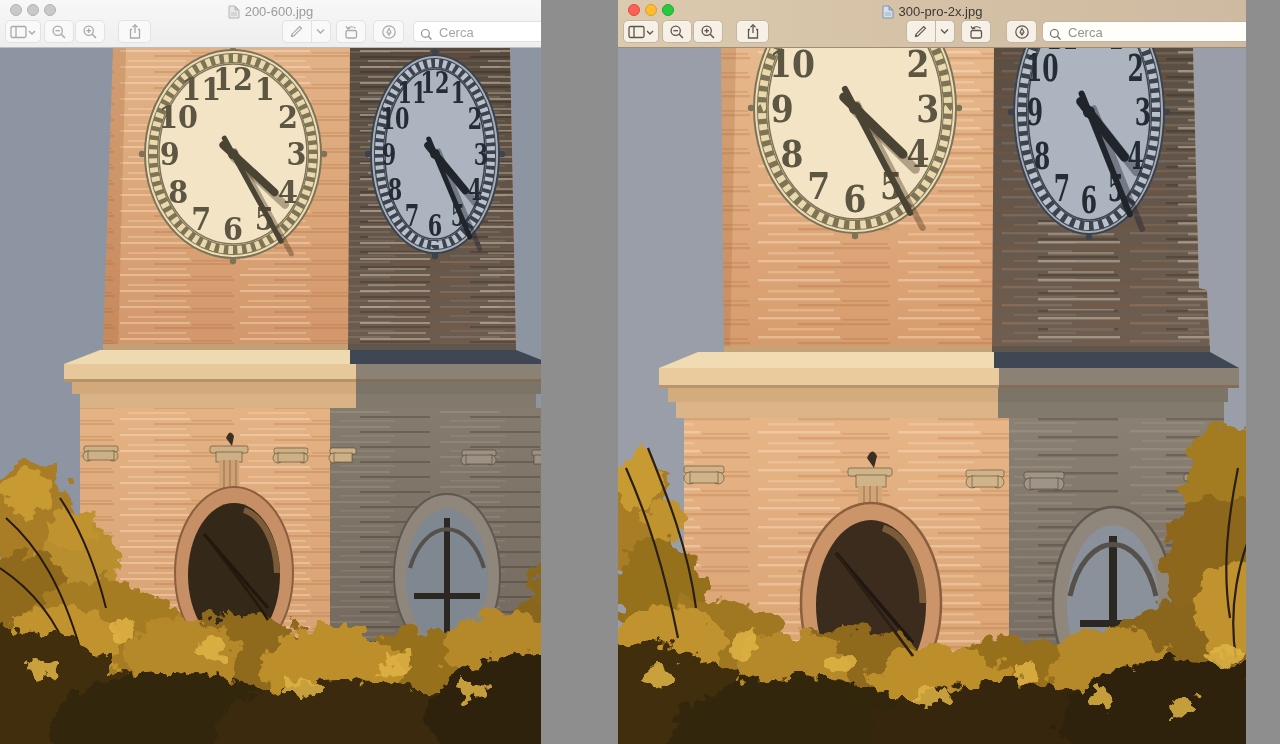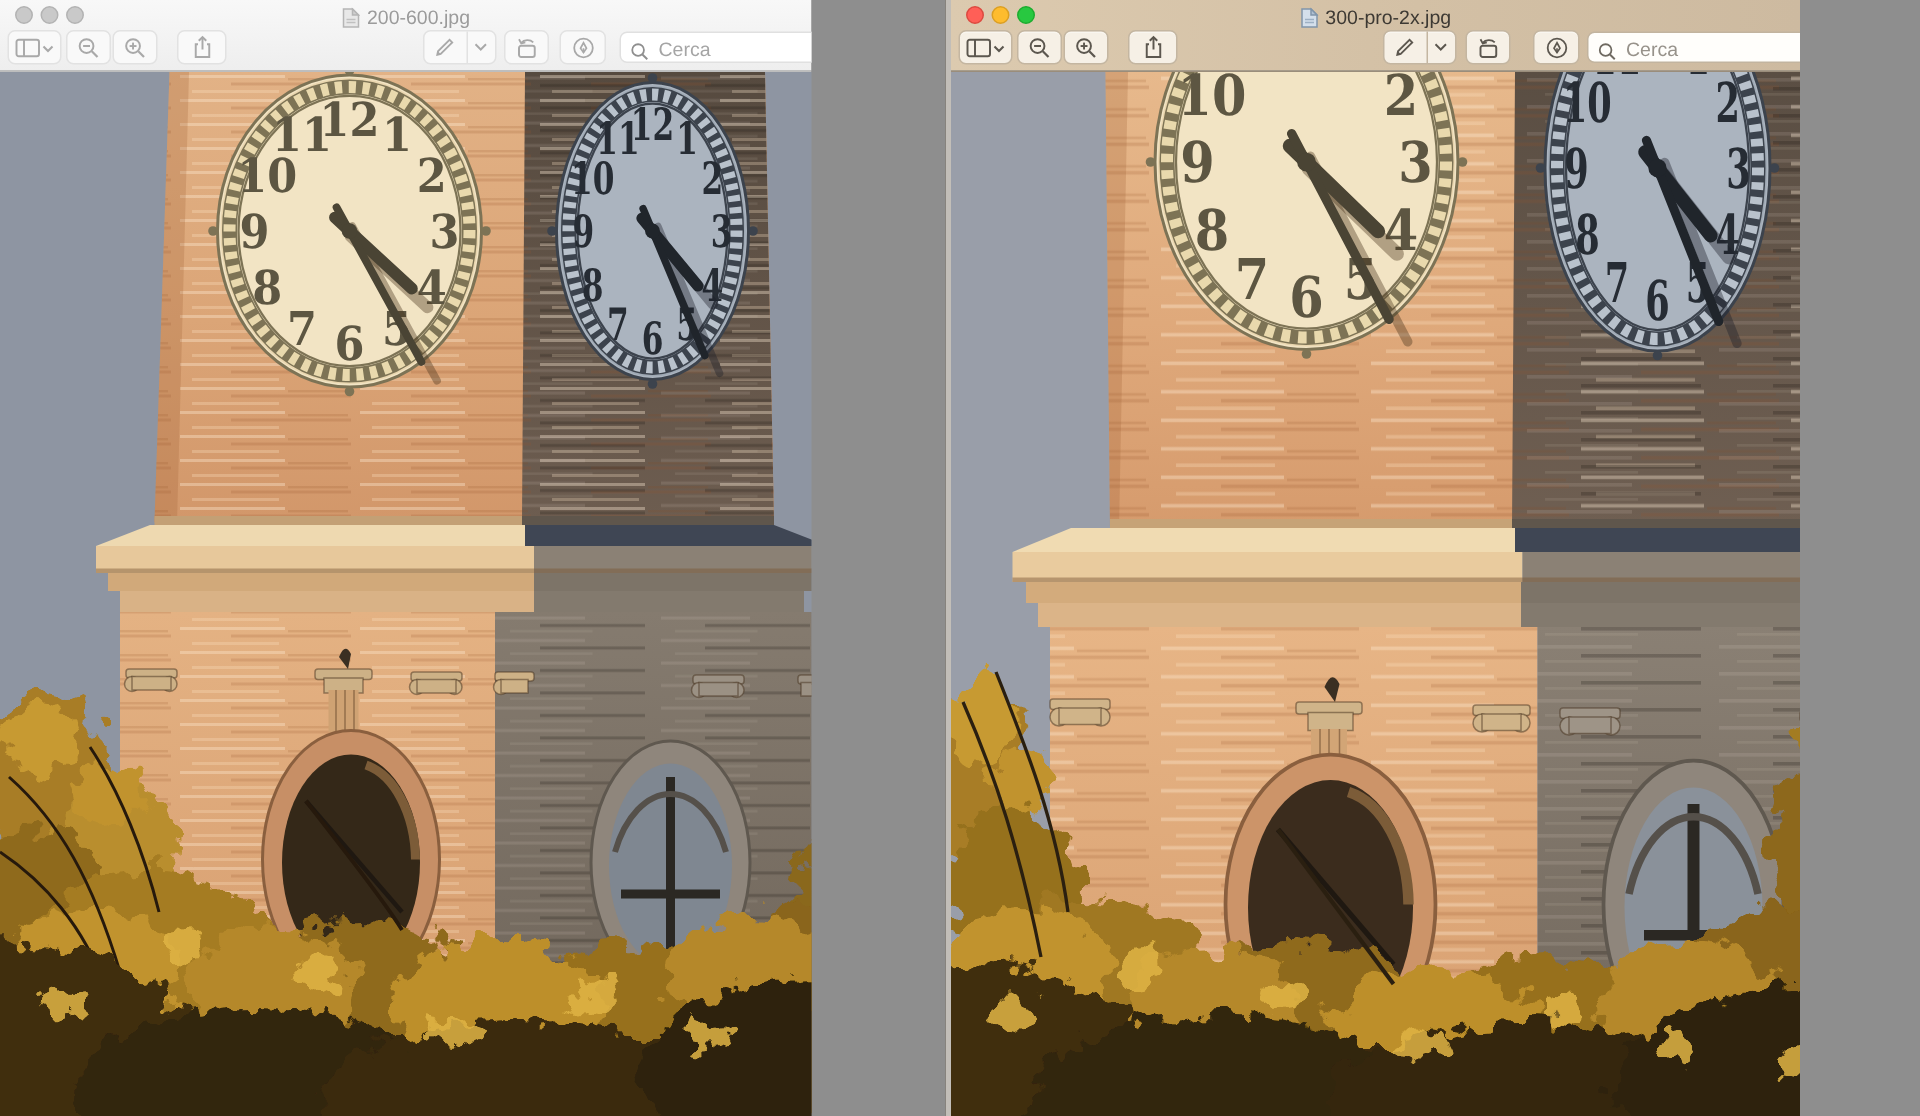--- a/index.html
+++ b/index.html
@@ -1,20 +1,20 @@
 <!DOCTYPE html>
 <html><head>
 <meta charset="utf-8">
 <style>
   html,body{margin:0;padding:0;width:1280px;height:744px;overflow:hidden;
     font-family:"Liberation Sans",sans-serif;background:#8e8e8e;}
   .stage{position:relative;width:1280px;height:744px;}
   .window{position:absolute;top:0;height:744px;overflow:hidden;}
   #winL{left:0;width:541px;}
-  #winR{left:634px;width:566px;}
+  #winR{left:618px;width:628px;}
   .divider{position:absolute;top:0;left:630px;width:4px;height:744px;
     background:linear-gradient(90deg,#87837d 0 1px,#c2beb8 1px 100%);}
   .chrome{position:relative;height:48px;box-sizing:border-box;}
   #winL .chrome{background:linear-gradient(#f8f8f8,#eeeeee);border-bottom:1px solid #bdbdbd;}
   #winR .chrome{background:linear-gradient(90deg,#dccaaf,#d3c0a5 55%,#cdbaa0);border-bottom:1px solid #9a8d7b;}
   .traffic{position:absolute;left:10px;top:4px;height:13px;display:flex;gap:5px;}
   .light{width:12px;height:12px;border-radius:50%;box-sizing:border-box;}
   #winL .light{background:#c9c9c9;border:1px solid #b3b3b3;}
   #winR .light.close{background:#ff5f57;border:1px solid #dd4a40;}
   #winR .light.min{background:#febc2e;border:1px solid #dc9f22;}

